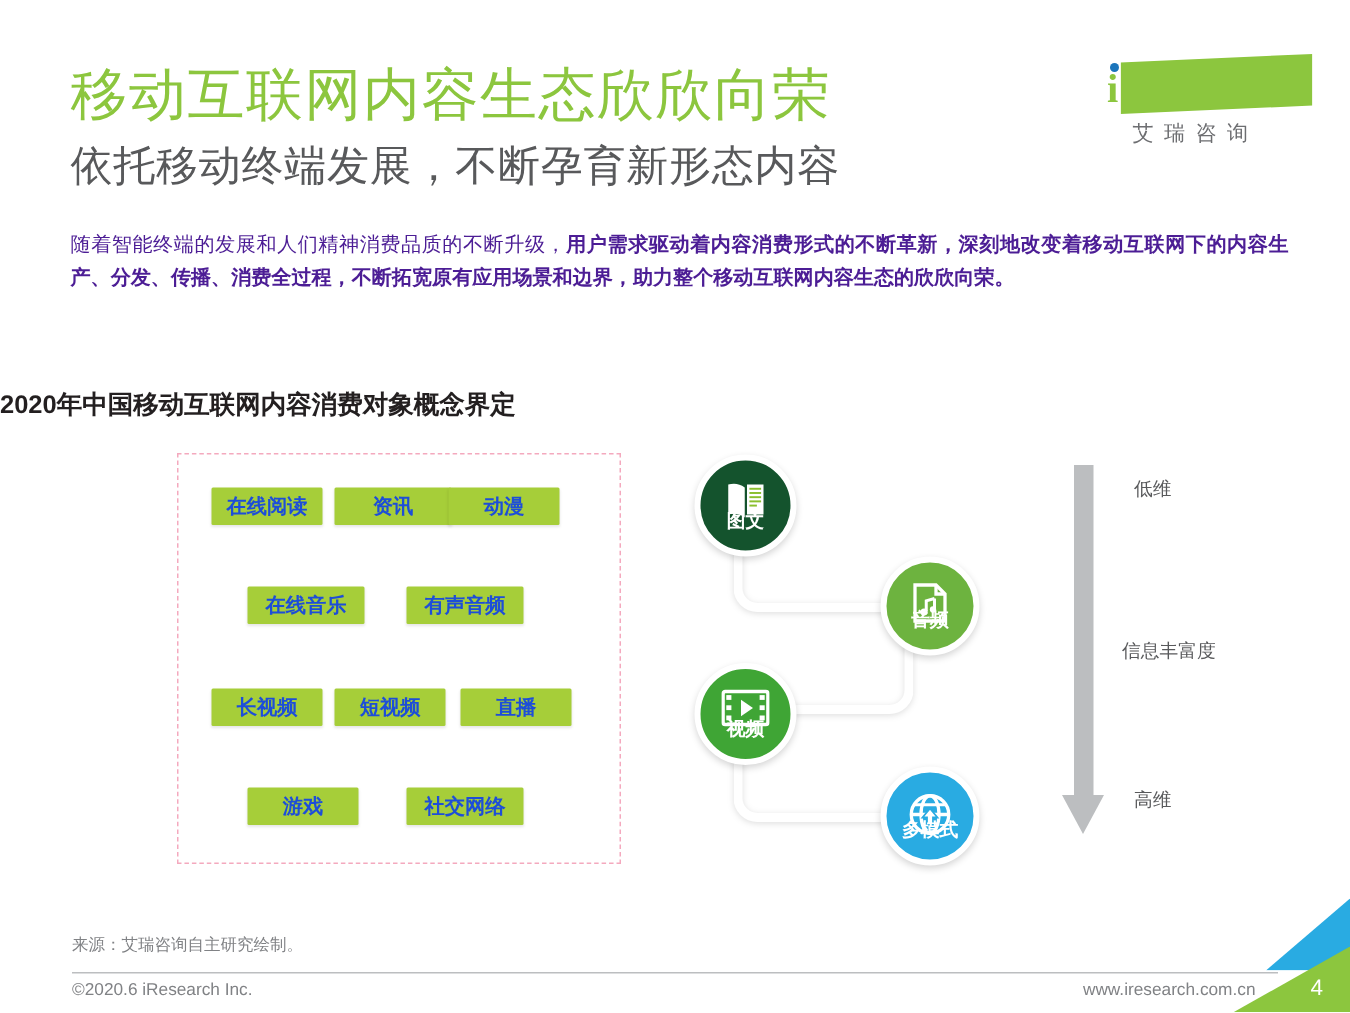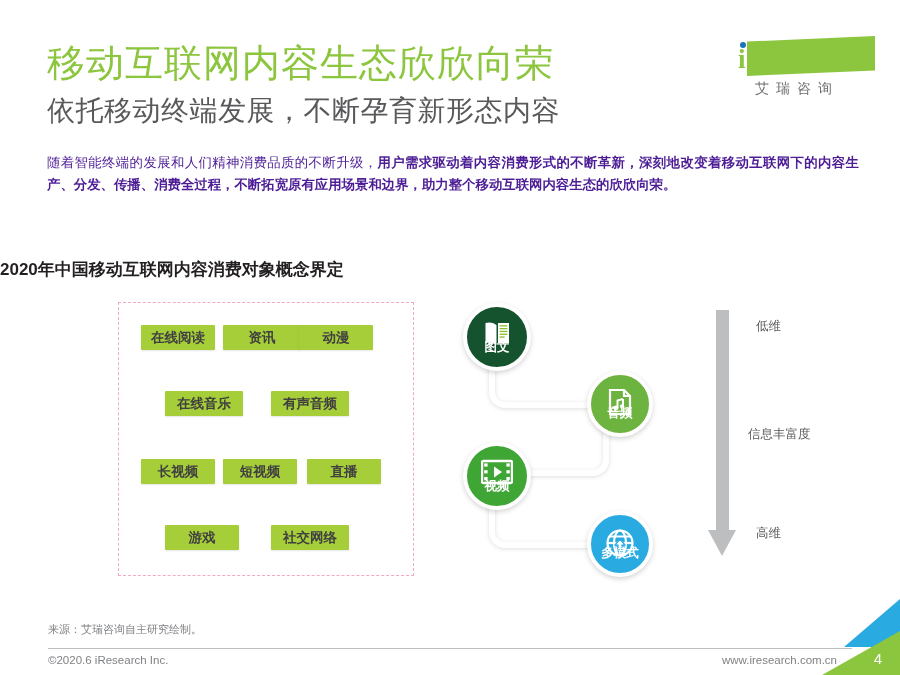--- a/index.html
+++ b/index.html
@@ -133,21 +133,21 @@
     left: 118px;
     top: 302px;
     width: 296px;
     height: 274px;
     border: 1.6px dashed #F4A9BE;
     box-sizing: border-box;
   }
   .tag {
     position: absolute;
     background: #A6CE39;
-    color: #404040;
+    color: #1d4ed8;
     font-size: 13.5px;
     font-weight: bold;
     text-align: center;
     line-height: 25px;
     height: 25px;
     border-radius: 1px;
     box-shadow: 0 1px 2px rgba(0,0,0,0.10);
     white-space: nowrap;
   }
 

